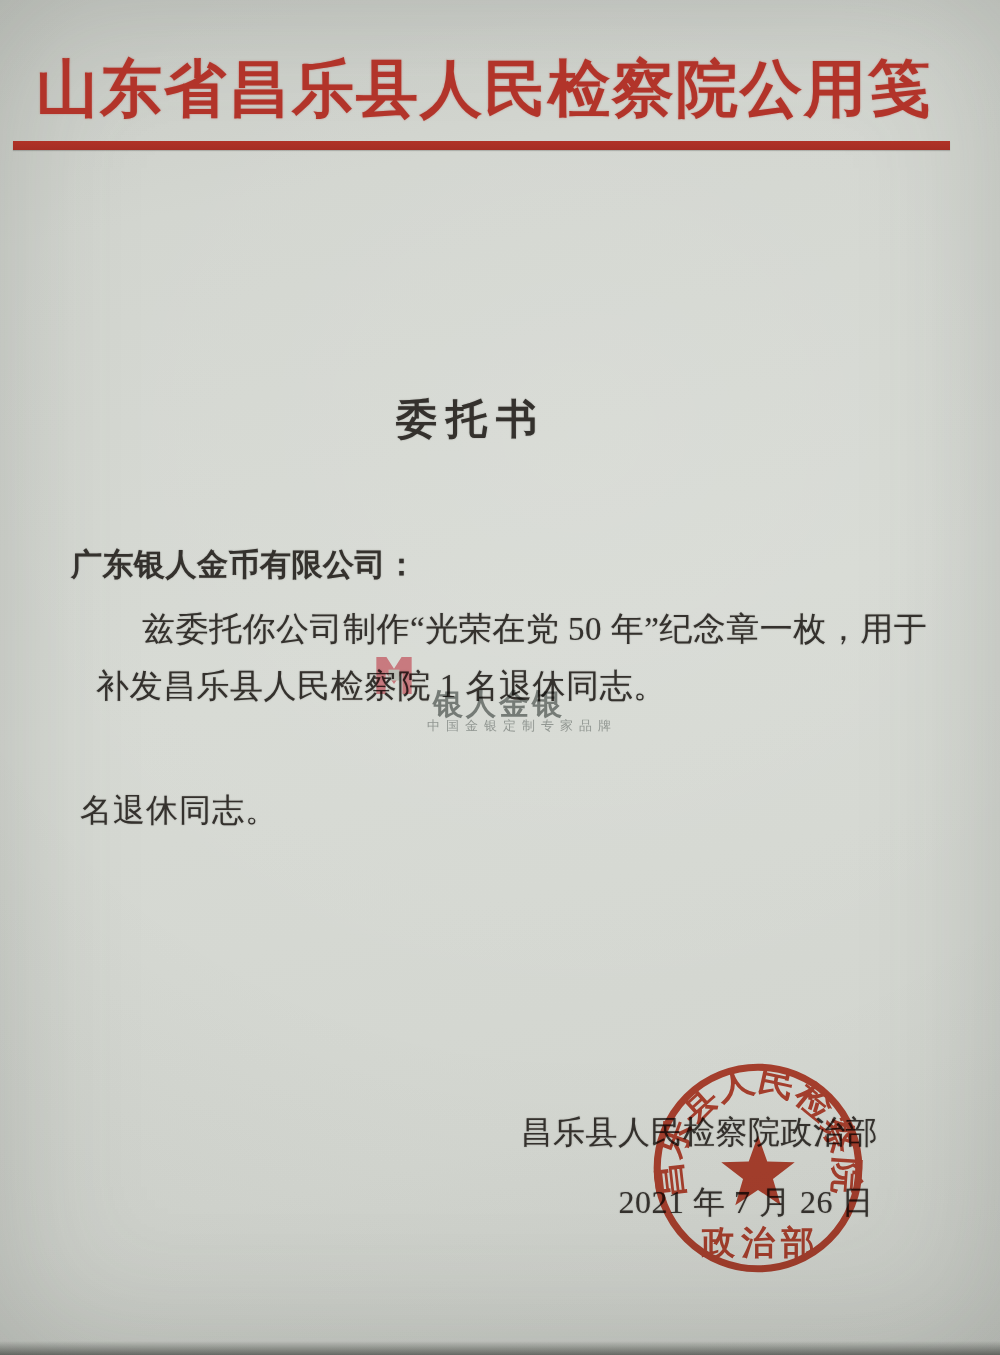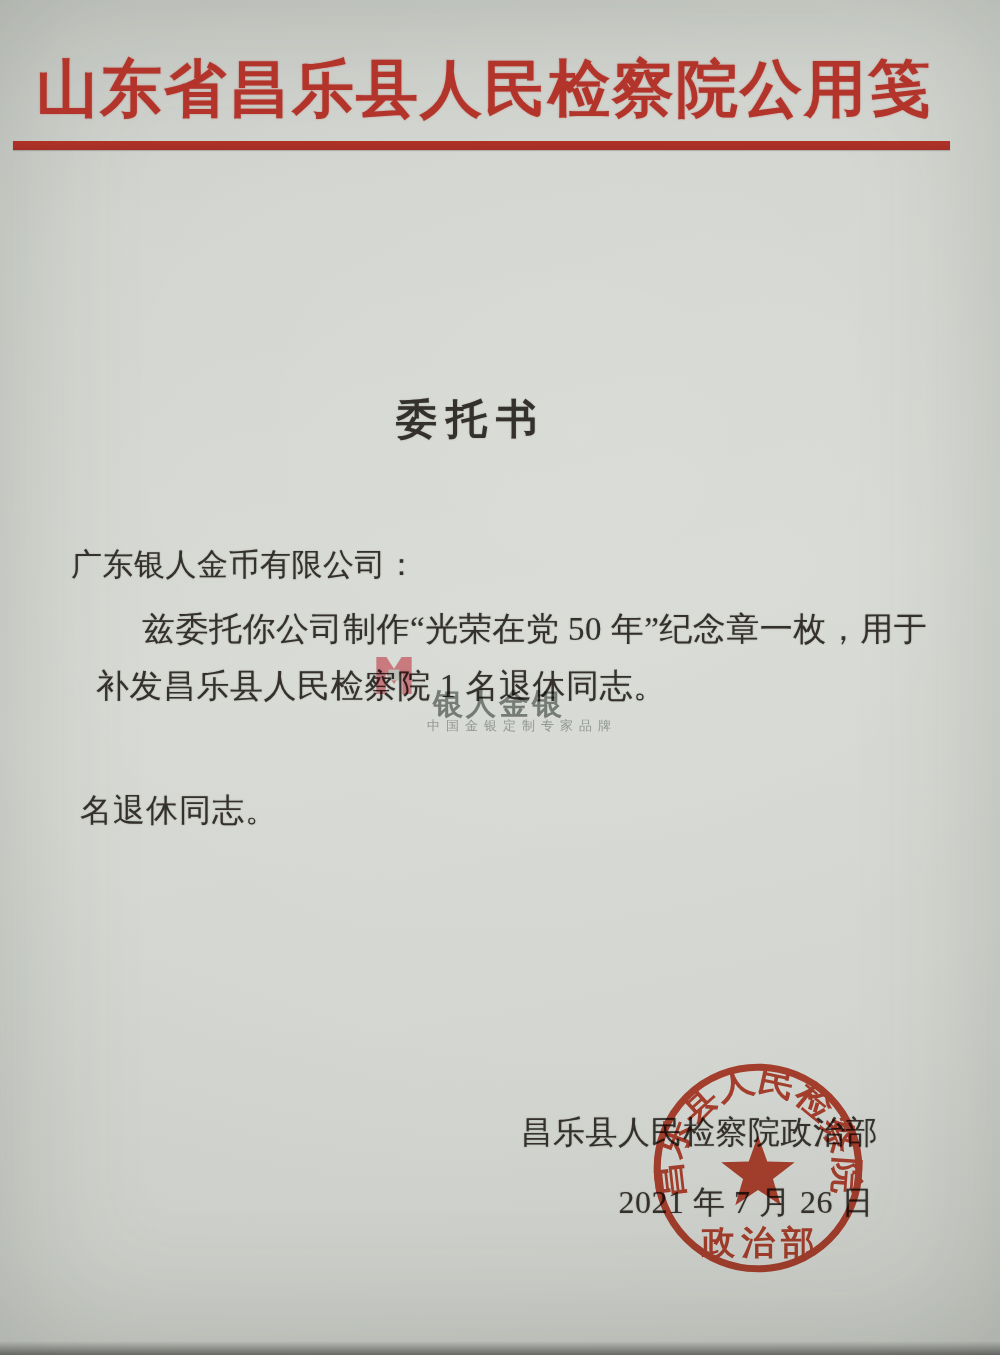--- a/index.html
+++ b/index.html
@@ -65,21 +65,21 @@
     text-shadow: 0 0 1.5px rgba(47,44,41,0.45);
   }
 
   .ink { color: #34312d; text-shadow: 0 0 1.5px rgba(52,49,45,0.40); }
 
   .salutation {
     position: absolute;
     left: 71px;
     top: 544px;
     font-size: 31px;
-    font-weight: 400;
+    font-weight: 700;
     letter-spacing: 0.5px;
     white-space: nowrap;
   }
 
   .body-paragraph {
     position: absolute;
     left: 72px;
     top: 601px;
     width: 840px;
     font-size: 33px;

